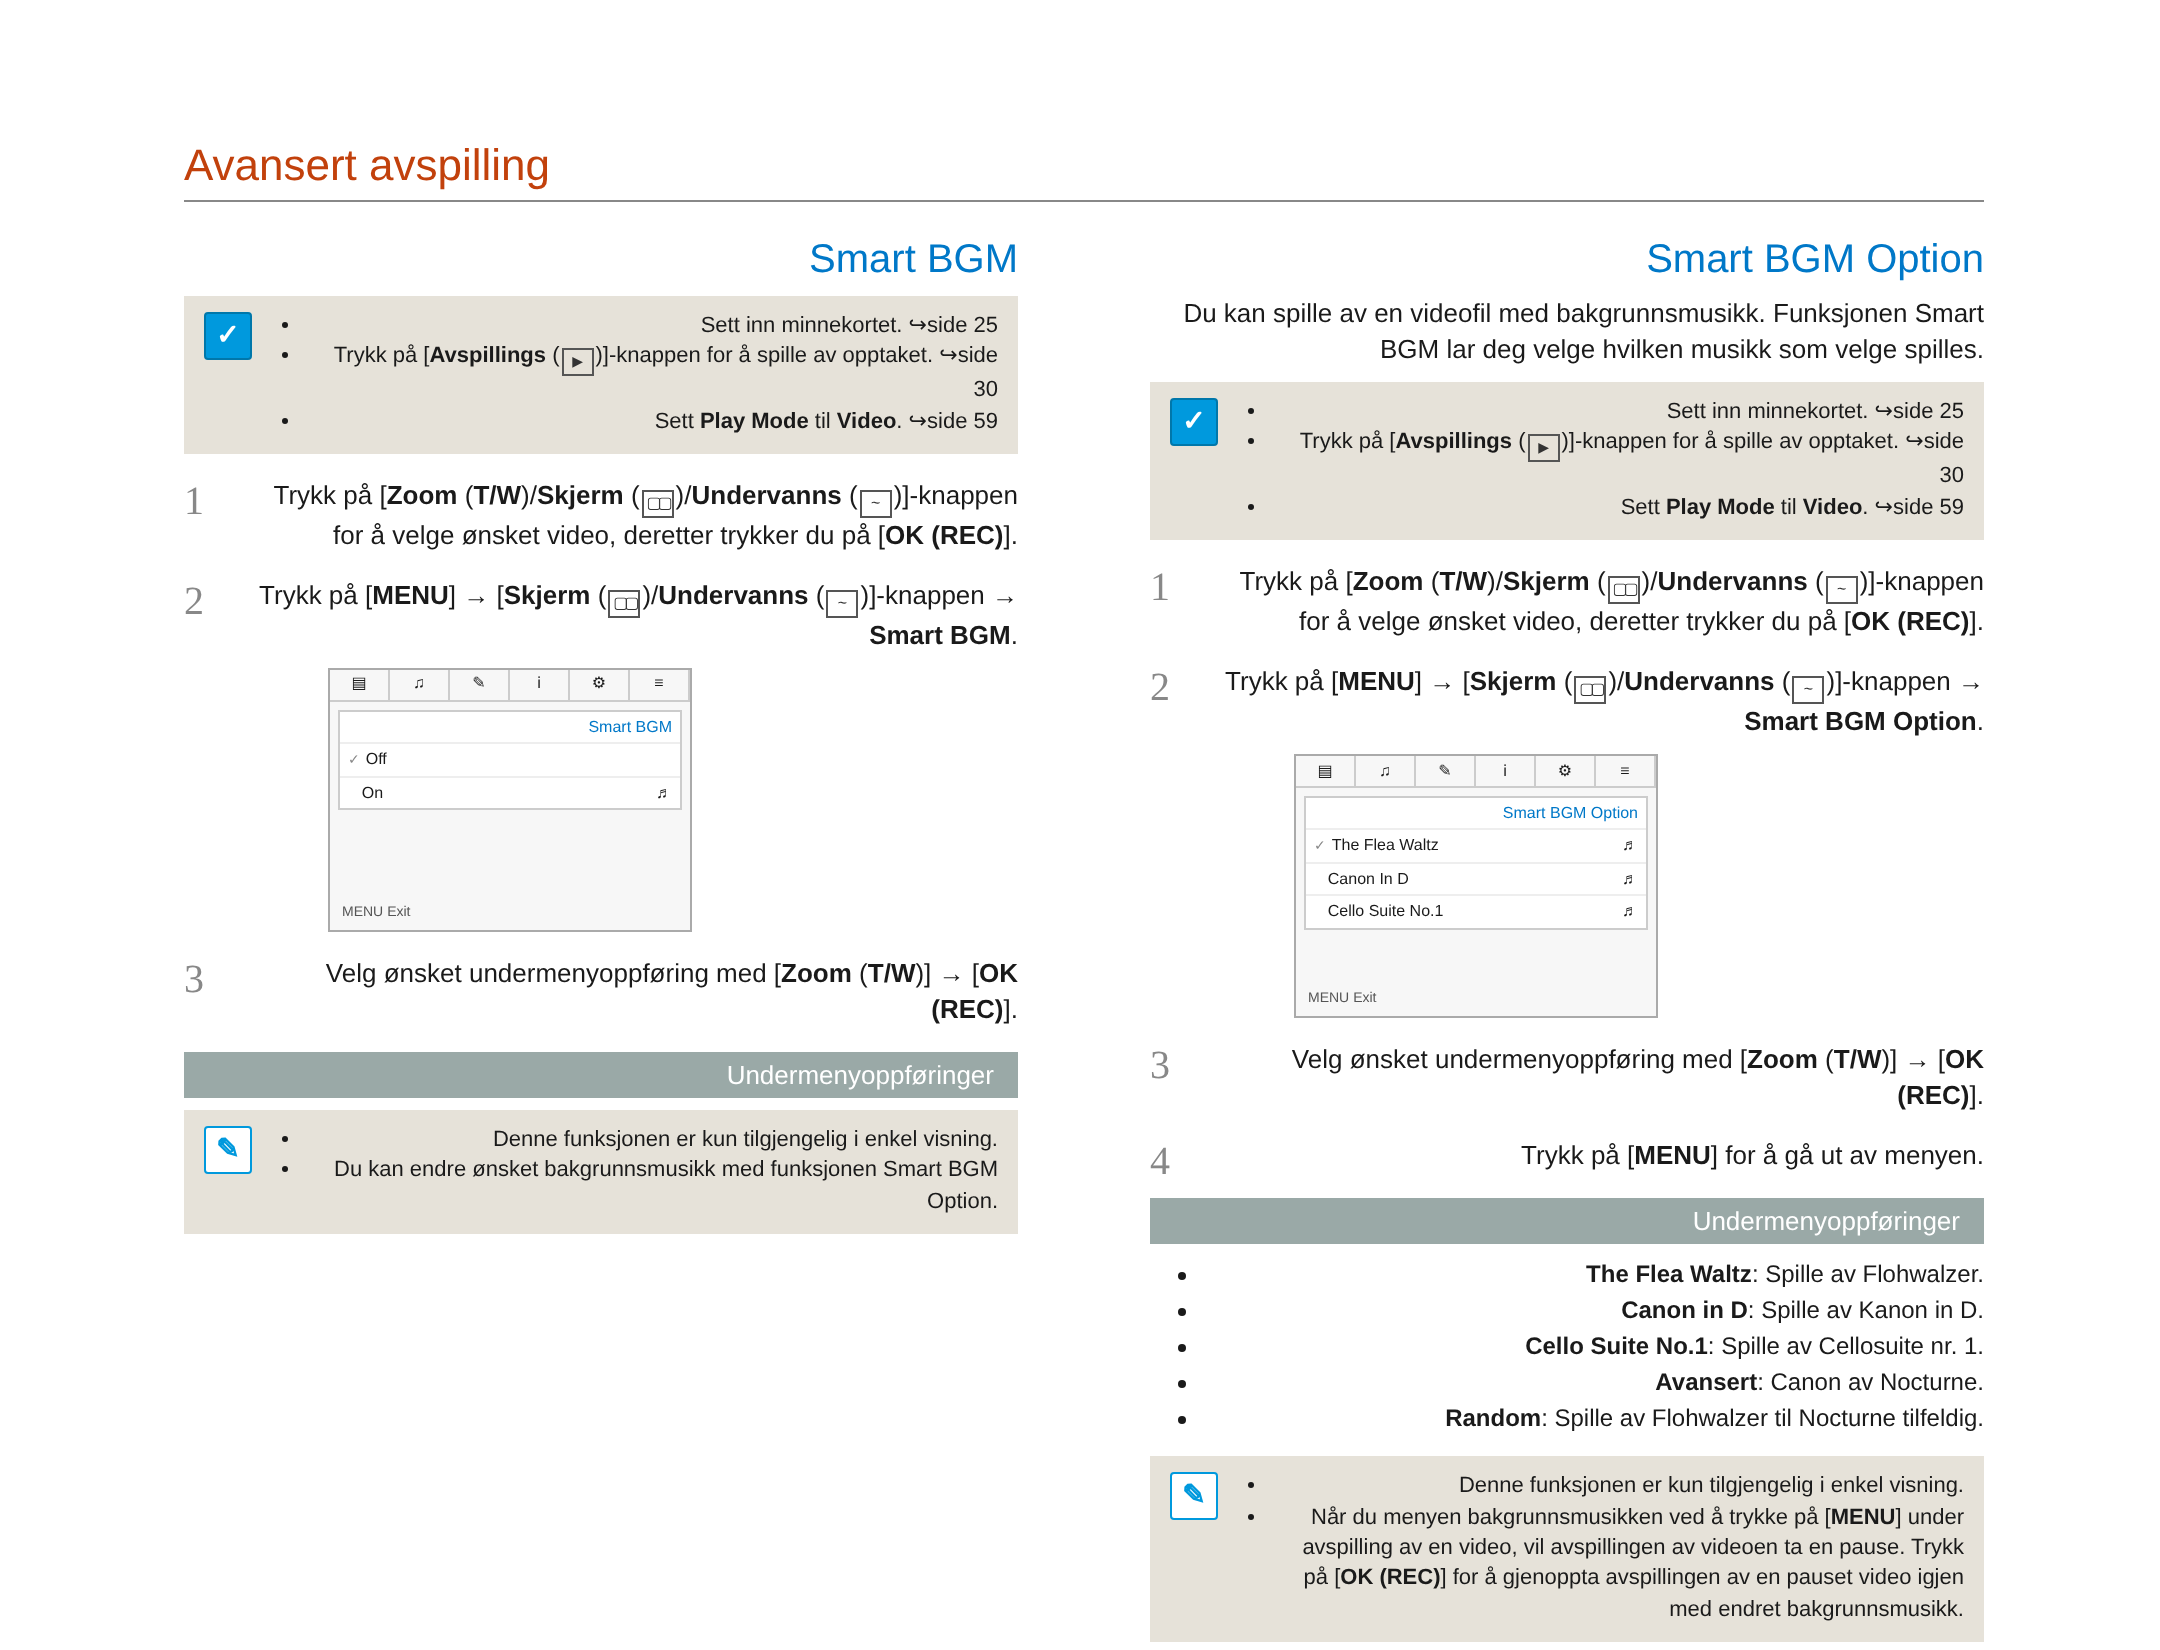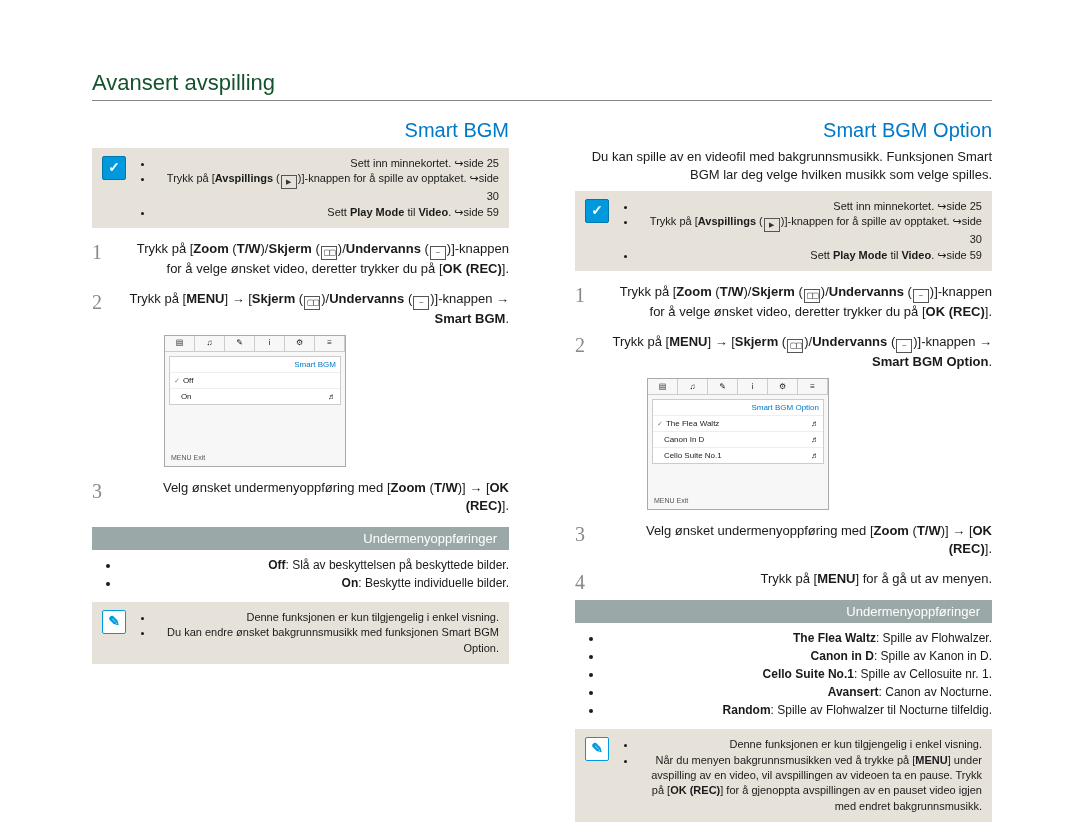--- a/index.html
+++ b/index.html
@@ -12,21 +12,21 @@
     width: 1080px;
     height: 825px;
     overflow: hidden;
   }
   .page {
     padding: 70px 88px 10px 92px;
   }
   .page-title {
     font-size: 22px;
     font-weight: 400;
-    color: #14532d;
+    color: #c2410c;
     border-bottom: 1px solid #888;
     padding-bottom: 4px;
     margin-bottom: 18px;
   }
   .columns {
     display: flex;
     gap: 66px;
     text-align: right;
   }
   .col {
@@ -228,24 +228,20 @@
             </div>
             <div class="bot"><span>MENU</span> <span>Exit</span></div>
           </div>
         </li>
         <li>
           <span>Velg ønsket undermenyoppføring med [</span><b>Zoom</b><span> (</span><b>T/W</b><span>)] → [</span><b>OK (REC)</b><span>].</span>
         </li>
       </ol>
 
       <div class="submenu-header">Undermenyoppføringer</div>
-      <ul class="submenu">
-        <li><b>Off</b><span>: Slå av beskyttelsen på beskyttede bilder.</span></li>
-        <li><b>On</b><span>: Beskytte individuelle bilder.</span></li>
-      </ul>
 
       <div class="info-box">
         <div class="info-chip note">✎</div>
         <ul>
           <li>Denne funksjonen er kun tilgjengelig i enkel visning.</li>
           <li>Du kan endre ønsket bakgrunnsmusikk med funksjonen Smart BGM Option.</li>
         </ul>
       </div>
 
     </div>

